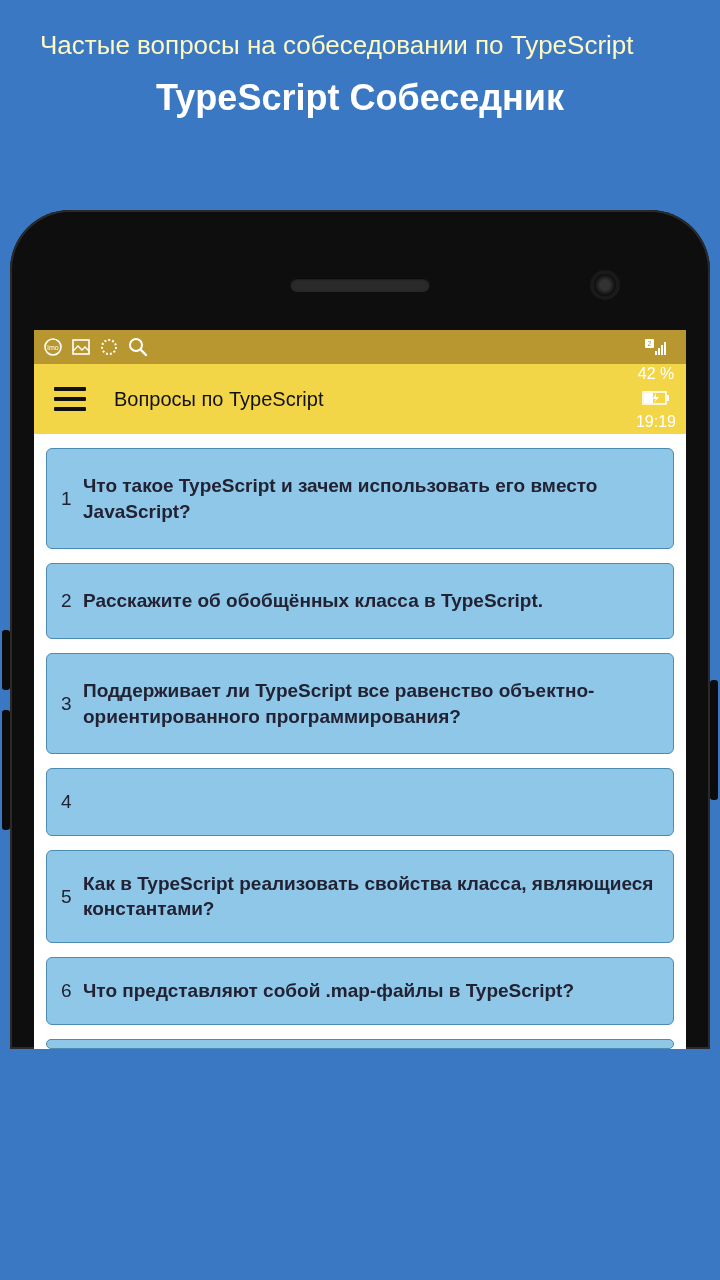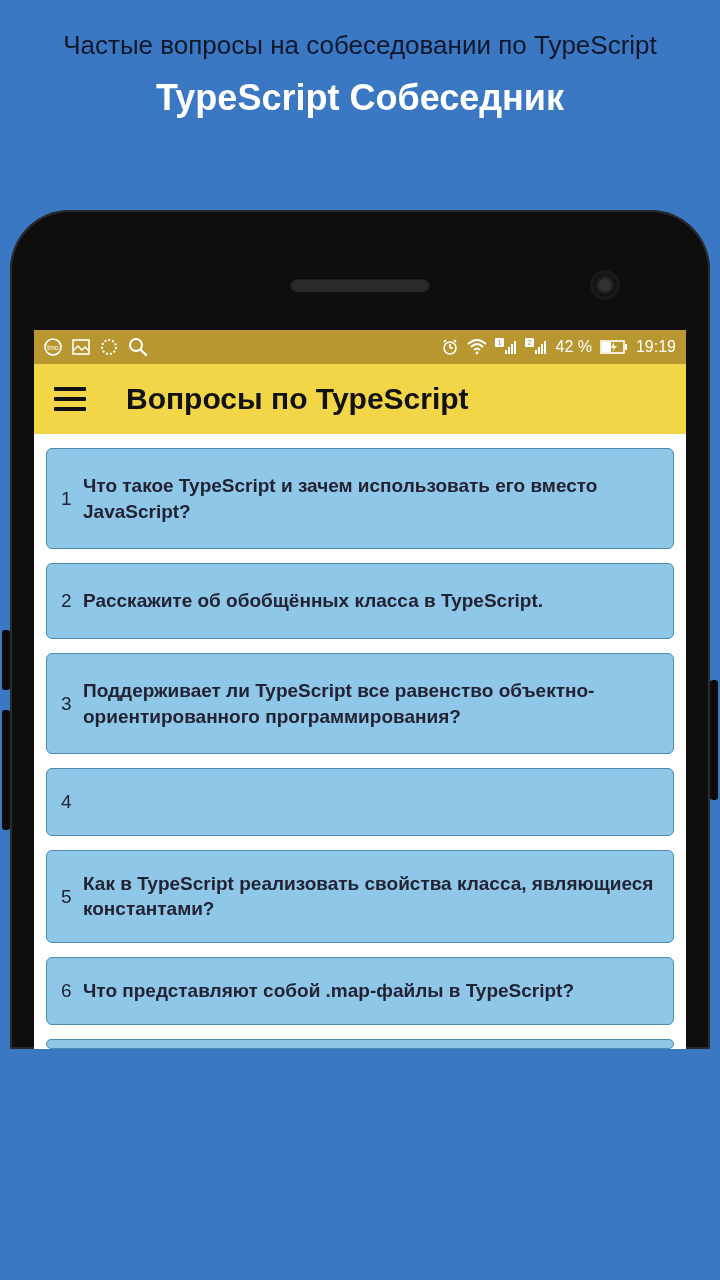--- a/index.html
+++ b/index.html
@@ -5,22 +5,22 @@
   * { box-sizing: border-box; margin: 0; padding: 0; }
   body {
     width: 720px;
     height: 1280px;
     background: #3b78c4;
     font-family: -apple-system, Arial, sans-serif;
     overflow: hidden;
     position: relative;
   }
   .promo-title {
-    color: #0f172a;
-    text-align: center;
+    color: #fef9c3;
+    text-align: left;
     font-size: 26px;
     font-weight: 500;
     padding: 28px 40px 8px;
     line-height: 1.35;
   }
   .promo-subtitle {
     color: #fff;
     text-align: center;
     font-size: 36px;
     font-weight: 700;
@@ -80,21 +80,21 @@
     background: #b99730;
     height: 34px;
     display: flex;
     align-items: center;
     padding: 0 10px;
     color: #fff;
     font-size: 16px;
     gap: 10px;
   }
   .status-left { display: flex; align-items: center; gap: 10px; }
-  .status-right { margin-left: auto; display: flex; align-items: center; gap: 8px; }
+  .status-right { margin-left: auto; display: flex; align-items: center; gap: 8px; flex-direction: column; }
   .status-icon { display:inline-flex; align-items:center; justify-content:center; }
   .status-icon svg { display:block; }
   .appbar {
     background: #f3d548;
     height: 70px;
     display: flex;
     align-items: center;
     padding: 0 20px;
     gap: 20px;
   }
@@ -105,24 +105,24 @@
     flex-direction: column;
     justify-content: space-between;
   }
   .hamburger span {
     display: block;
     height: 4px;
     background: #111;
     border-radius: 1px;
   }
   .appbar-title {
-    font-size: 30px;
-    font-weight: 700;
+    font-size: 20px;
+    font-weight: 400;
     color: #111;
-    margin-left: 20px;
+    margin-left: 8px;
   }
   .content {
     background: #fff;
     padding: 14px 12px 0;
   }
   .card {
     background: #8fc7e8;
     border: 1px solid #4b8cb0;
     border-radius: 6px;
     margin-bottom: 14px;

